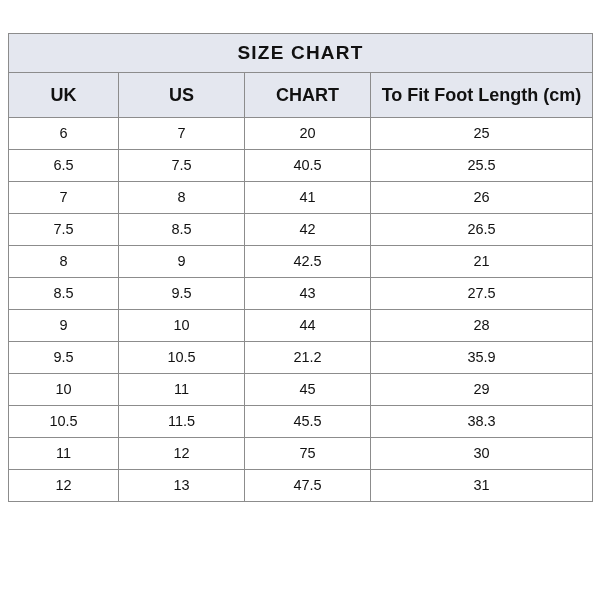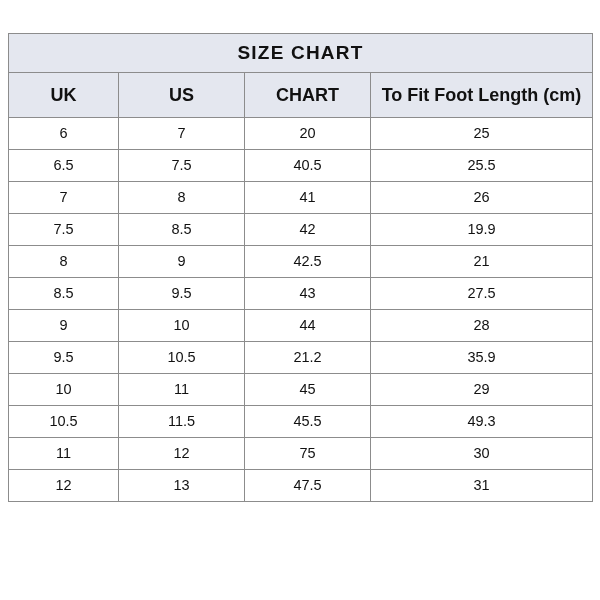--- a/index.html
+++ b/index.html
@@ -101,21 +101,21 @@
         <tr>
           <td class="data-cell">7</td>
           <td class="data-cell">8</td>
           <td class="data-cell">41</td>
           <td class="data-cell">26</td>
         </tr>
         <tr>
           <td class="data-cell">7.5</td>
           <td class="data-cell">8.5</td>
           <td class="data-cell">42</td>
-          <td class="data-cell">19.9</td>
+          <td class="data-cell">26.5</td>
         </tr>
         <tr>
           <td class="data-cell">8</td>
           <td class="data-cell">9</td>
           <td class="data-cell">42.5</td>
           <td class="data-cell">21</td>
         </tr>
         <tr>
           <td class="data-cell">8.5</td>
           <td class="data-cell">9.5</td>
@@ -137,21 +137,21 @@
         <tr>
           <td class="data-cell">10</td>
           <td class="data-cell">11</td>
           <td class="data-cell">45</td>
           <td class="data-cell">29</td>
         </tr>
         <tr>
           <td class="data-cell">10.5</td>
           <td class="data-cell">11.5</td>
           <td class="data-cell">45.5</td>
-          <td class="data-cell">49.3</td>
+          <td class="data-cell">38.3</td>
         </tr>
         <tr>
           <td class="data-cell">11</td>
           <td class="data-cell">12</td>
           <td class="data-cell">75</td>
           <td class="data-cell">30</td>
         </tr>
         <tr>
           <td class="data-cell">12</td>
           <td class="data-cell">13</td>

